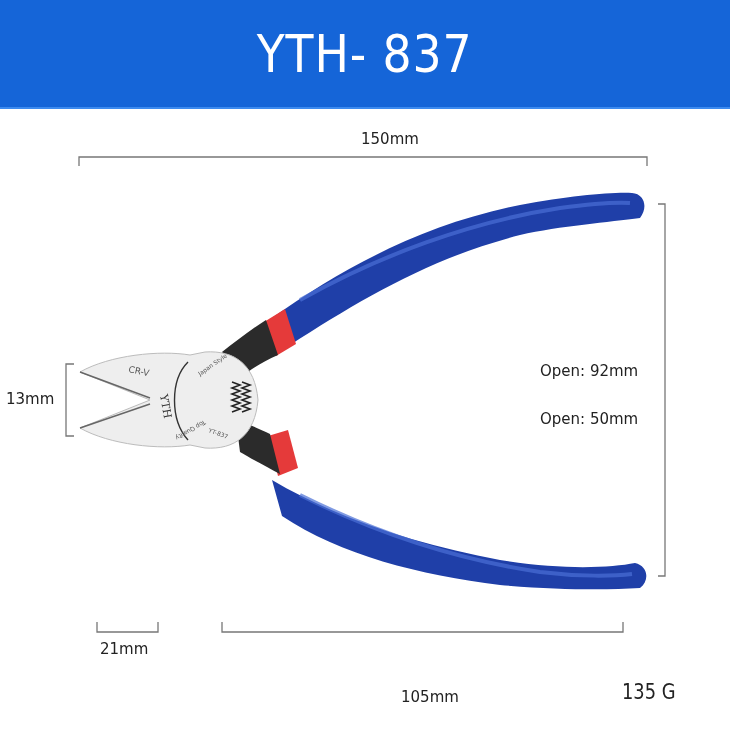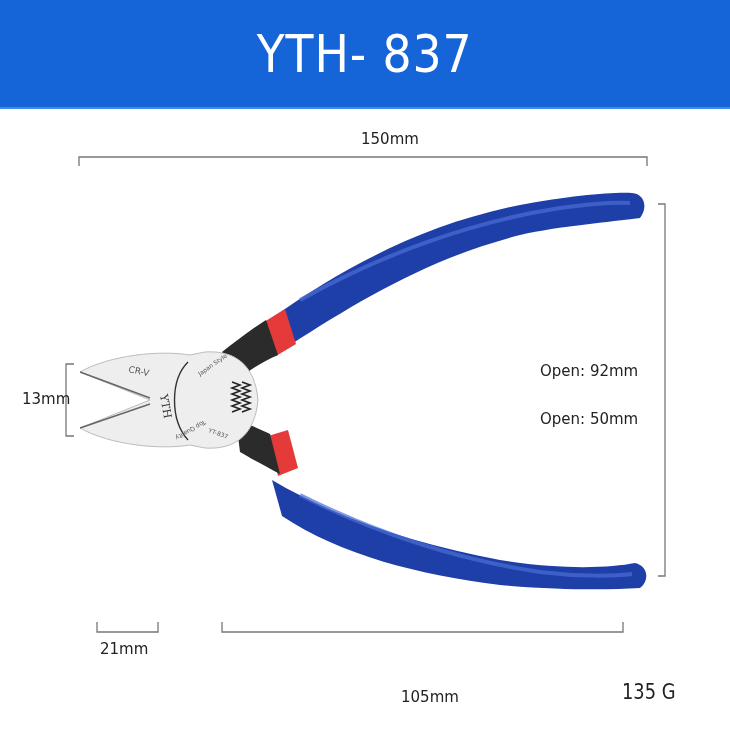--- a/index.html
+++ b/index.html
@@ -74,18 +74,18 @@
     <text x="208" y="432" font-family="DejaVu Sans, sans-serif" font-size="6" fill="#555" transform="rotate(20 208 432)">YT-837</text>
 
     <g stroke="#222" stroke-width="1.6" fill="none">
       <path d="M232 382 l8 3 l-8 3 l8 3 l-8 3 l8 3 l-8 3 l8 3 l-8 3 l8 3 l-8 3"></path>
       <path d="M242 382 l8 3 l-8 3 l8 3 l-8 3 l8 3 l-8 3 l8 3 l-8 3 l8 3 l-8 3"></path>
     </g>
   </g>
 </svg>
 
 <span class="dim-label" style="left:321px; top:130px;margin-left:40px;">150mm</span>
-<span class="dim-label" style="left:22px; top:390px;">13mm</span>
+<span class="dim-label" style="left:6px; top:390px;">13mm</span>
 <span class="dim-label" style="left:540px; top:362px;">Open: 92mm</span>
 <span class="dim-label" style="left:540px; top:410px;">Open: 50mm</span>
 <span class="dim-label" style="left:100px; top:640px;">21mm</span>
 <span class="dim-label" style="left:401px; top:640px;margin-top:48px;">105mm</span>
 <span class="weight">135 G</span>
 
 </body></html>

